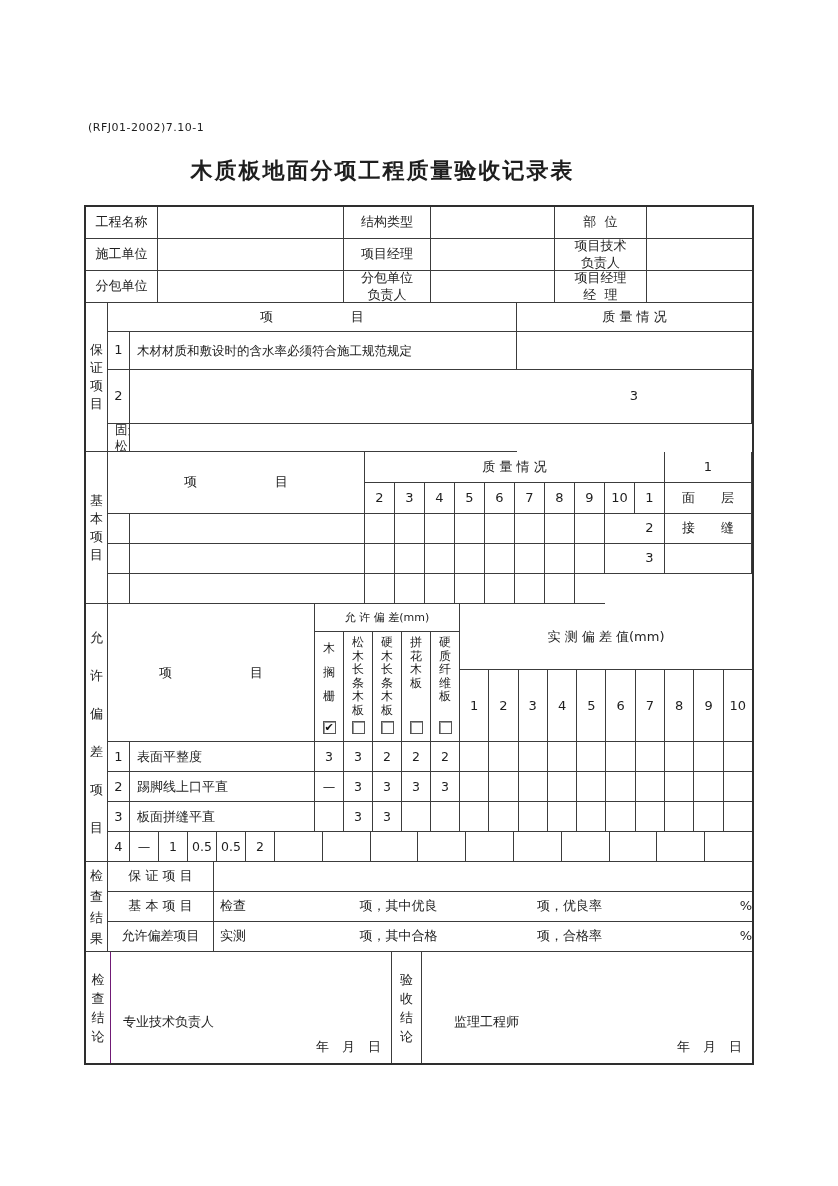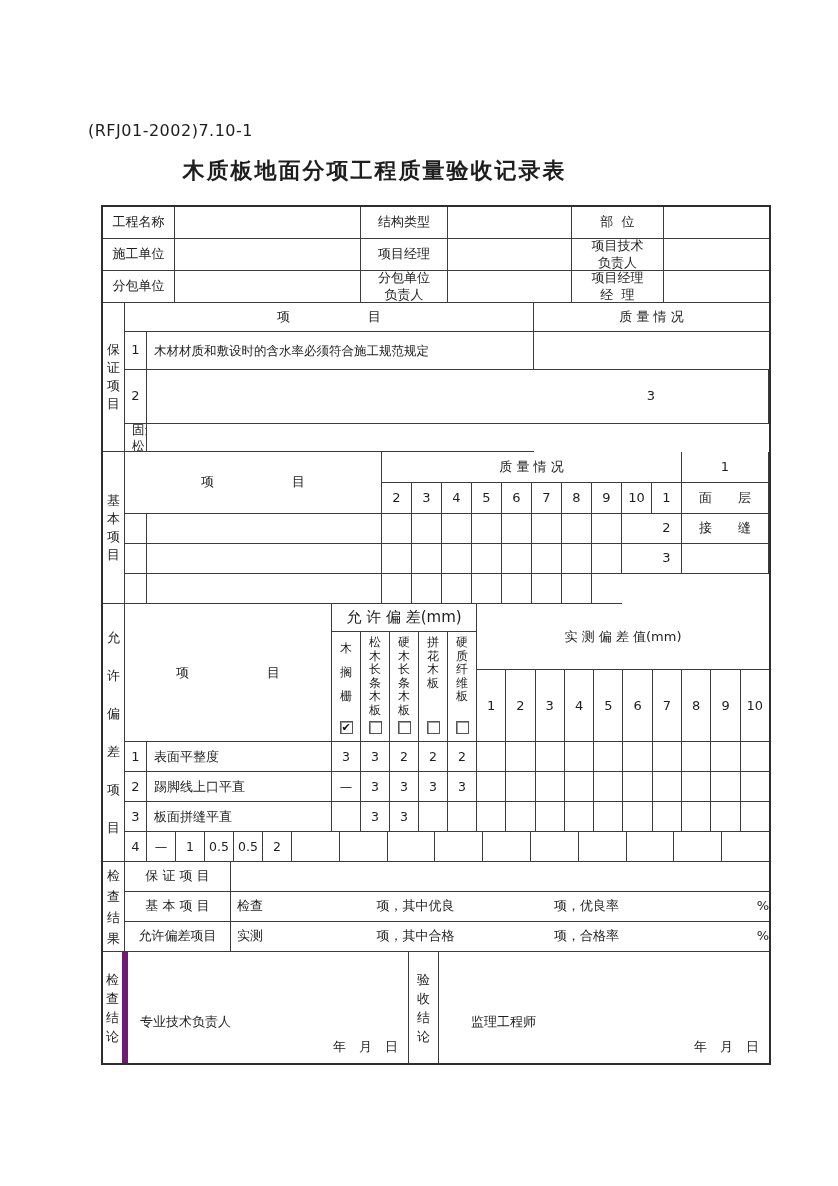--- a/index.html
+++ b/index.html
@@ -1,20 +1,20 @@
 <!DOCTYPE html>
 <html><head>
 <meta charset="utf-8">
 <style>
   html,body{margin:0;padding:0;background:#ffffff;}
   body{width:838px;height:1186px;font-family:"DejaVu Sans","Liberation Sans",sans-serif;color:#1e1e1e;}
   .page{position:relative;width:838px;height:1186px;background:#fff;overflow:hidden;}
-  .doc-code{position:absolute;left:88px;top:121px;font-size:16px;letter-spacing:0.5px;}
-  .doc-title{position:absolute;left:0;top:156px;width:749px;text-align:center;font-size:22px;font-weight:bold;letter-spacing:2px;}
-  .tbl{position:absolute;left:101px;top:205px;width:670px;height:860px;border:2px solid #2e2e2e;box-sizing:border-box;font-size:13px;}
+  .doc-code{position:absolute;left:88px;top:121px;font-size:11px;letter-spacing:0.5px;}
+  .doc-title{position:absolute;left:8px;top:156px;width:749px;text-align:center;font-size:22px;font-weight:bold;letter-spacing:2px;}
+  .tbl{position:absolute;left:84px;top:205px;width:670px;height:860px;border:2px solid #2e2e2e;box-sizing:border-box;font-size:13px;}
   .tbl *{box-sizing:border-box;}
   .c{border-right:1px solid #3c3c3c;border-bottom:1px solid #3c3c3c;display:flex;align-items:center;justify-content:center;white-space:pre-wrap;text-align:center;overflow:hidden;line-height:1.25;}
   .nr{border-right:none;}
   .left{justify-content:flex-start;text-align:left;padding-left:7px;padding-right:4px;}
   .vtext{width:15px;word-break:break-all;text-align:center;}
   
   .gA{display:grid;grid-template-columns:72px 186px 87px 124px 92px 1fr;grid-auto-rows:32px;}
   
   .gB{display:grid;grid-template-columns:22px 22px 387px 1fr;grid-template-rows:29px 38px 54px 28px;}
   .gB .side{grid-row:1/5;grid-column:1;}
@@ -26,21 +26,21 @@
   .gC .hitem{grid-column:2/4;grid-row:1/3;}
   .gC .hqual{grid-column:4/14;grid-row:1;}
   .gC .hgrade{grid-column:14;grid-row:1/3;}
   
   .bD{display:flex;height:258px;}
   .bD .side{width:22px;border-right:1px solid #3c3c3c;border-bottom:1px solid #3c3c3c;display:flex;align-items:center;justify-content:center;}
   .bD-right{flex:1;display:flex;flex-direction:column;}
   .dHead{display:flex;height:138px;}
   .dHead .hitem{width:207px;border-right:1px solid #3c3c3c;border-bottom:1px solid #3c3c3c;display:flex;align-items:center;justify-content:center;white-space:pre;}
   .allowRegion{width:145px;display:flex;flex-direction:column;border-bottom:1px solid #3c3c3c;}
-  .allowTop{height:28px;border-right:1px solid #3c3c3c;border-bottom:1px solid #3c3c3c;display:flex;align-items:center;justify-content:center;font-size:15px;white-space:pre;}
+  .allowTop{height:28px;border-right:1px solid #3c3c3c;border-bottom:1px solid #3c3c3c;display:flex;align-items:center;justify-content:center;font-size:11px;white-space:pre;}
   .allowCols{flex:1;display:flex;}
   .mat-col{width:29px;border-right:1px solid #3c3c3c;display:flex;flex-direction:column;align-items:center;}
   .mat-label{flex:1;display:flex;align-items:flex-start;justify-content:center;padding-top:4px;font-size:12px;}
   .mat-label span{width:13px;word-break:break-all;text-align:center;line-height:13.5px;}
   .mat-col:first-child .mat-label span{line-height:24px;}
   .cbx{width:13px;height:13px;border:1px solid #555;background:#fdfdfd;box-shadow:inset 1px 1px 0 #9a9a9a;font-size:11px;line-height:11px;text-align:center;margin-bottom:7px;color:#111;}
   .measRegion{flex:1;display:flex;flex-direction:column;border-bottom:1px solid #3c3c3c;}
   .measTop{height:66px;border-bottom:1px solid #3c3c3c;display:flex;align-items:center;justify-content:center;white-space:pre;}
   .measNums{flex:1;display:flex;}
   .measNums .mc{flex:1;border-right:1px solid #3c3c3c;display:flex;align-items:center;justify-content:center;}
@@ -54,21 +54,21 @@
   
   .gE{display:grid;grid-template-columns:22px 106px 1fr;grid-template-rows:30px 30px 30px;}
   .gE .side{grid-row:1/4;grid-column:1;}
   .resContent{justify-content:space-between;text-align:left;}
   .resContent .p1{margin-left:6px;}
   .resContent .p2{margin-left:54px;}
   .resContent .p3{margin-left:40px;}
   .resContent .p4{margin-left:78px;}
   
   .bF{display:flex;height:111px;}
-  .bF .side{width:25px;border-right:6px solid #701a75;display:flex;align-items:center;justify-content:center;}
+  .bF .side{width:25px;border-right:1px solid #701a75;display:flex;align-items:center;justify-content:center;}
   .bF .zone{position:relative;}
   .bF .zoneL{width:281px;border-right:1px solid #3c3c3c;}
   .bF .sideM{width:30px;border-right:1px solid #3c3c3c;display:flex;align-items:center;justify-content:center;}
   .bF .zoneR{flex:1;}
   .signer{position:absolute;left:12px;bottom:32px;white-space:pre;}
   .zoneR .signer{left:32px;}
   .sigdate{position:absolute;right:10px;bottom:7px;white-space:pre;}
 </style>
 </head>
 <body>

